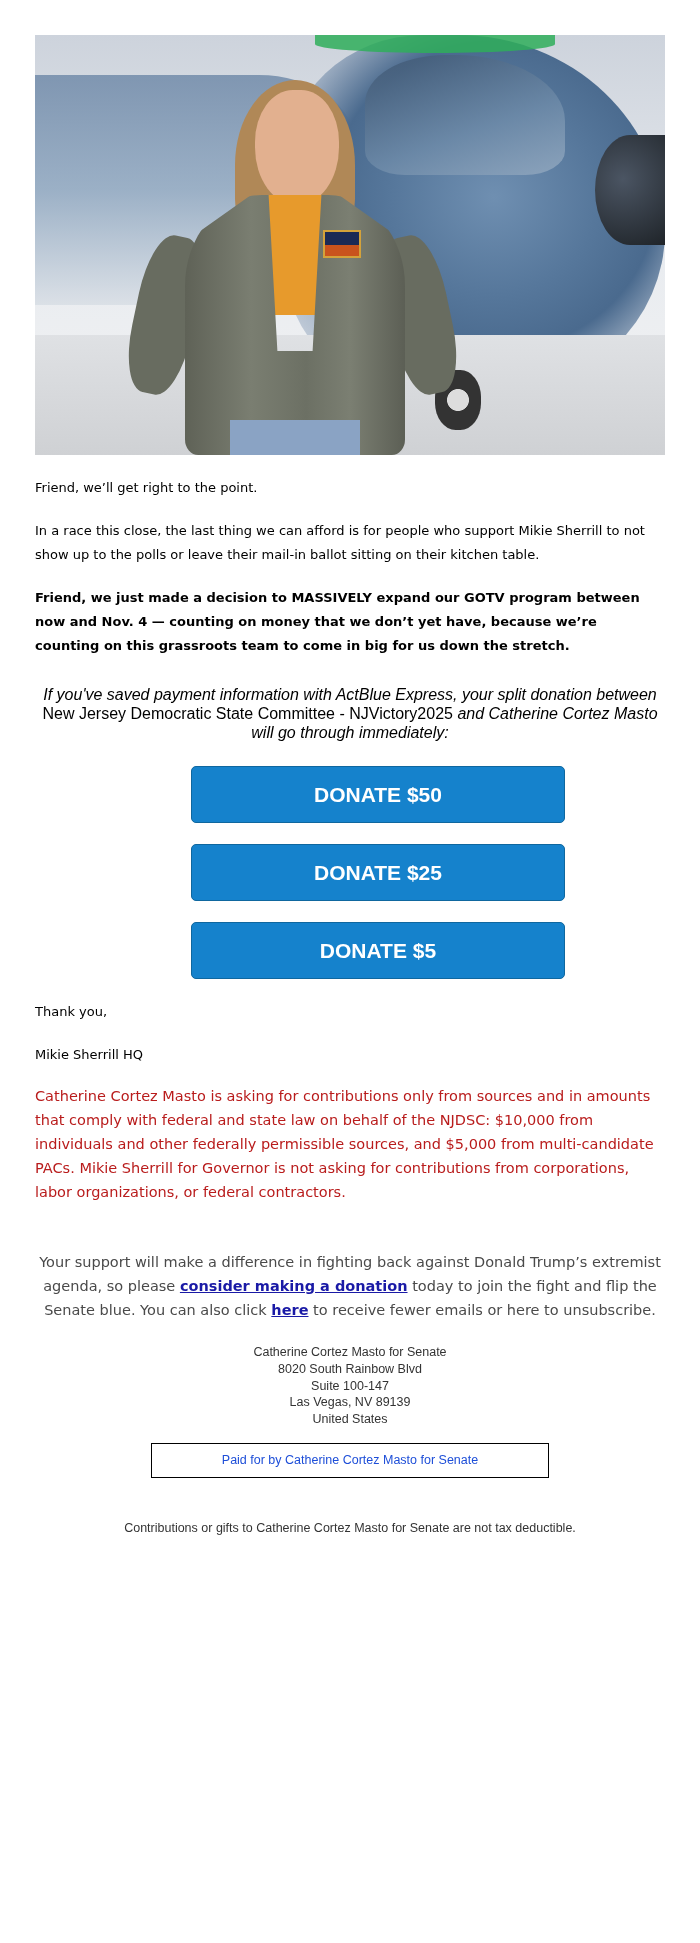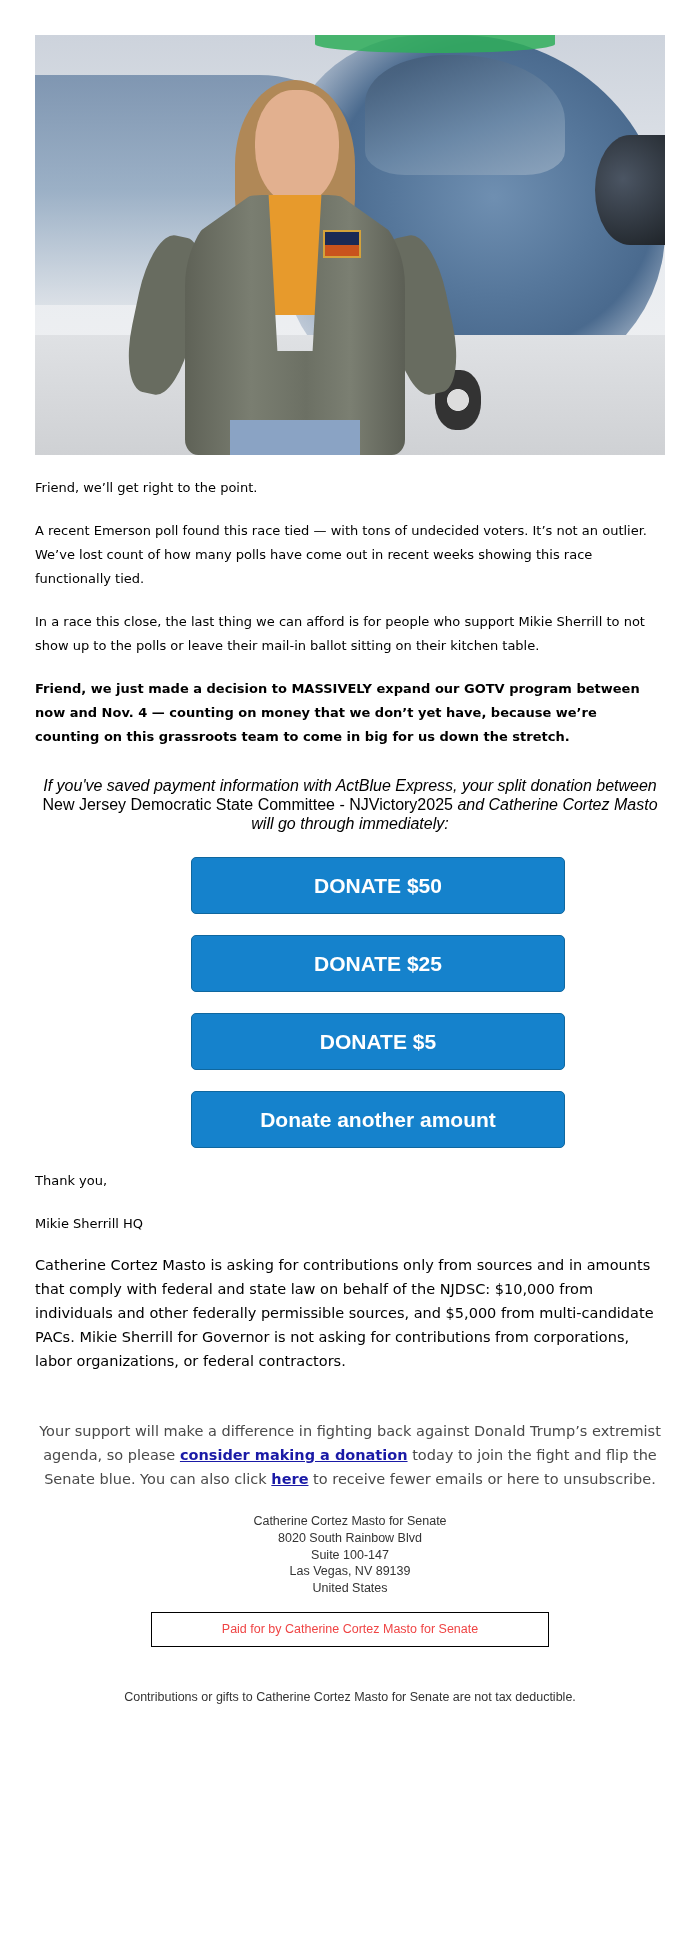--- a/index.html
+++ b/index.html
@@ -100,38 +100,38 @@
       display: block; width: 374px; height: 57px; margin: 0 auto 21px 156px;
       background: #1582cc; border: 1px solid #0f679f; border-radius: 5px;
       color: #ffffff; text-align: center;
       font-family: "Liberation Sans", sans-serif; font-weight: bold; font-size: 21px;
       line-height: 55px; text-decoration: none;
     }
     .closing1 { margin-top: 2px; }
     .closing2 { margin-top: 19px; }
     .disclaimer {
       font-family: "DejaVu Sans", sans-serif;
-      font-size: 14.5px; line-height: 24px; color: #000000;
+      font-size: 14.5px; line-height: 24px; color: #b91c1c;
       margin: 17px 0 0 0; width: 630px;
     }
     .support {
       font-family: "DejaVu Sans", sans-serif;
       font-size: 14.5px; line-height: 24px; color: #4a4a4a;
       text-align: center; margin: 46px 0 0 0; width: 630px;
     }
     .support a { color: #1a1aa6; font-weight: bold; text-decoration: underline; margin-top: 12px; }
     .address {
       font-family: "Liberation Sans", sans-serif;
       font-size: 12.5px; line-height: 16.8px; color: #333;
       text-align: center; margin: 22px 0 0 0; width: 630px;
     }
     .paid-box {
       width: 398px; height: 35px; margin: 15px 0 0 116px;
       border: 1px solid #000; text-align: center;
-      font-family: "Liberation Sans", sans-serif; font-size: 12.5px; line-height: 33px; color: #ef4444;
+      font-family: "Liberation Sans", sans-serif; font-size: 12.5px; line-height: 33px; color: #1d4ed8;
     }
     .tax-note {
       font-family: "Liberation Sans", sans-serif;
       font-size: 12.5px; line-height: 16px; color: #333;
       text-align: center; margin: 42px 0 0 0; width: 630px;
     }
   </style>
 </head>
 <body>
 
@@ -149,35 +149,33 @@
     <div class="arm-left"></div>
     <div class="arm-right"></div>
     <div class="person-face"></div>
     <div class="person-shirt"></div>
     <div class="person-jacket"></div>
     <div class="person-patch"></div>
     <div class="person-jeans"></div>
   </div>
 
   <p class="txt p1">Friend, we’ll get right to the point.</p>
-  <p class="txt p2">A recent Emerson poll found this race tied — with tons of undecided voters. It’s not an outlier. We’ve lost count of how many polls have come out in recent weeks showing this race functionally tied.</p>
   <p class="txt p3">In a race this close, the last thing we can afford is for people who support Mikie Sherrill to not show up to the polls or leave their mail-in ballot sitting on their kitchen table.</p>
   <p class="txt p4">Friend, we just made a decision to MASSIVELY expand our GOTV program between now and Nov. 4 — counting on money that we don’t yet have, because we’re counting on this grassroots team to come in big for us down the stretch.</p>
 
   <p class="italic-note">
     <span class="it">If you've saved payment information with ActBlue Express, your split donation between</span>
     <span>New Jersey Democratic State Committee - NJVictory2025</span>
     <span class="it">and Catherine Cortez Masto will go through immediately:</span>
   </p>
 
   <div class="buttons">
     <a href="#" class="btn">DONATE $50</a>
     <a href="#" class="btn">DONATE $25</a>
     <a href="#" class="btn">DONATE $5</a>
-    <a href="#" class="btn">Donate another amount</a>
   </div>
 
   <p class="txt closing1">Thank you,</p>
   <p class="txt closing2">Mikie Sherrill HQ</p>
 
   <p class="disclaimer">Catherine Cortez Masto is asking for contributions only from sources and in amounts that comply with federal and state law on behalf of the NJDSC: $10,000 from individuals and other federally permissible sources, and $5,000 from multi-candidate PACs. Mikie Sherrill for Governor is not asking for contributions from corporations, labor organizations, or federal contractors.</p>
 
   <p class="support">
     <span>Your support will make a difference in fighting back against Donald Trump’s extremist agenda, so please </span><a href="#">consider making a donation</a><span> today to join the fight and flip the Senate blue. You can also click </span><a href="#">here</a><span> to receive fewer emails or here to unsubscribe.</span>
   </p>

